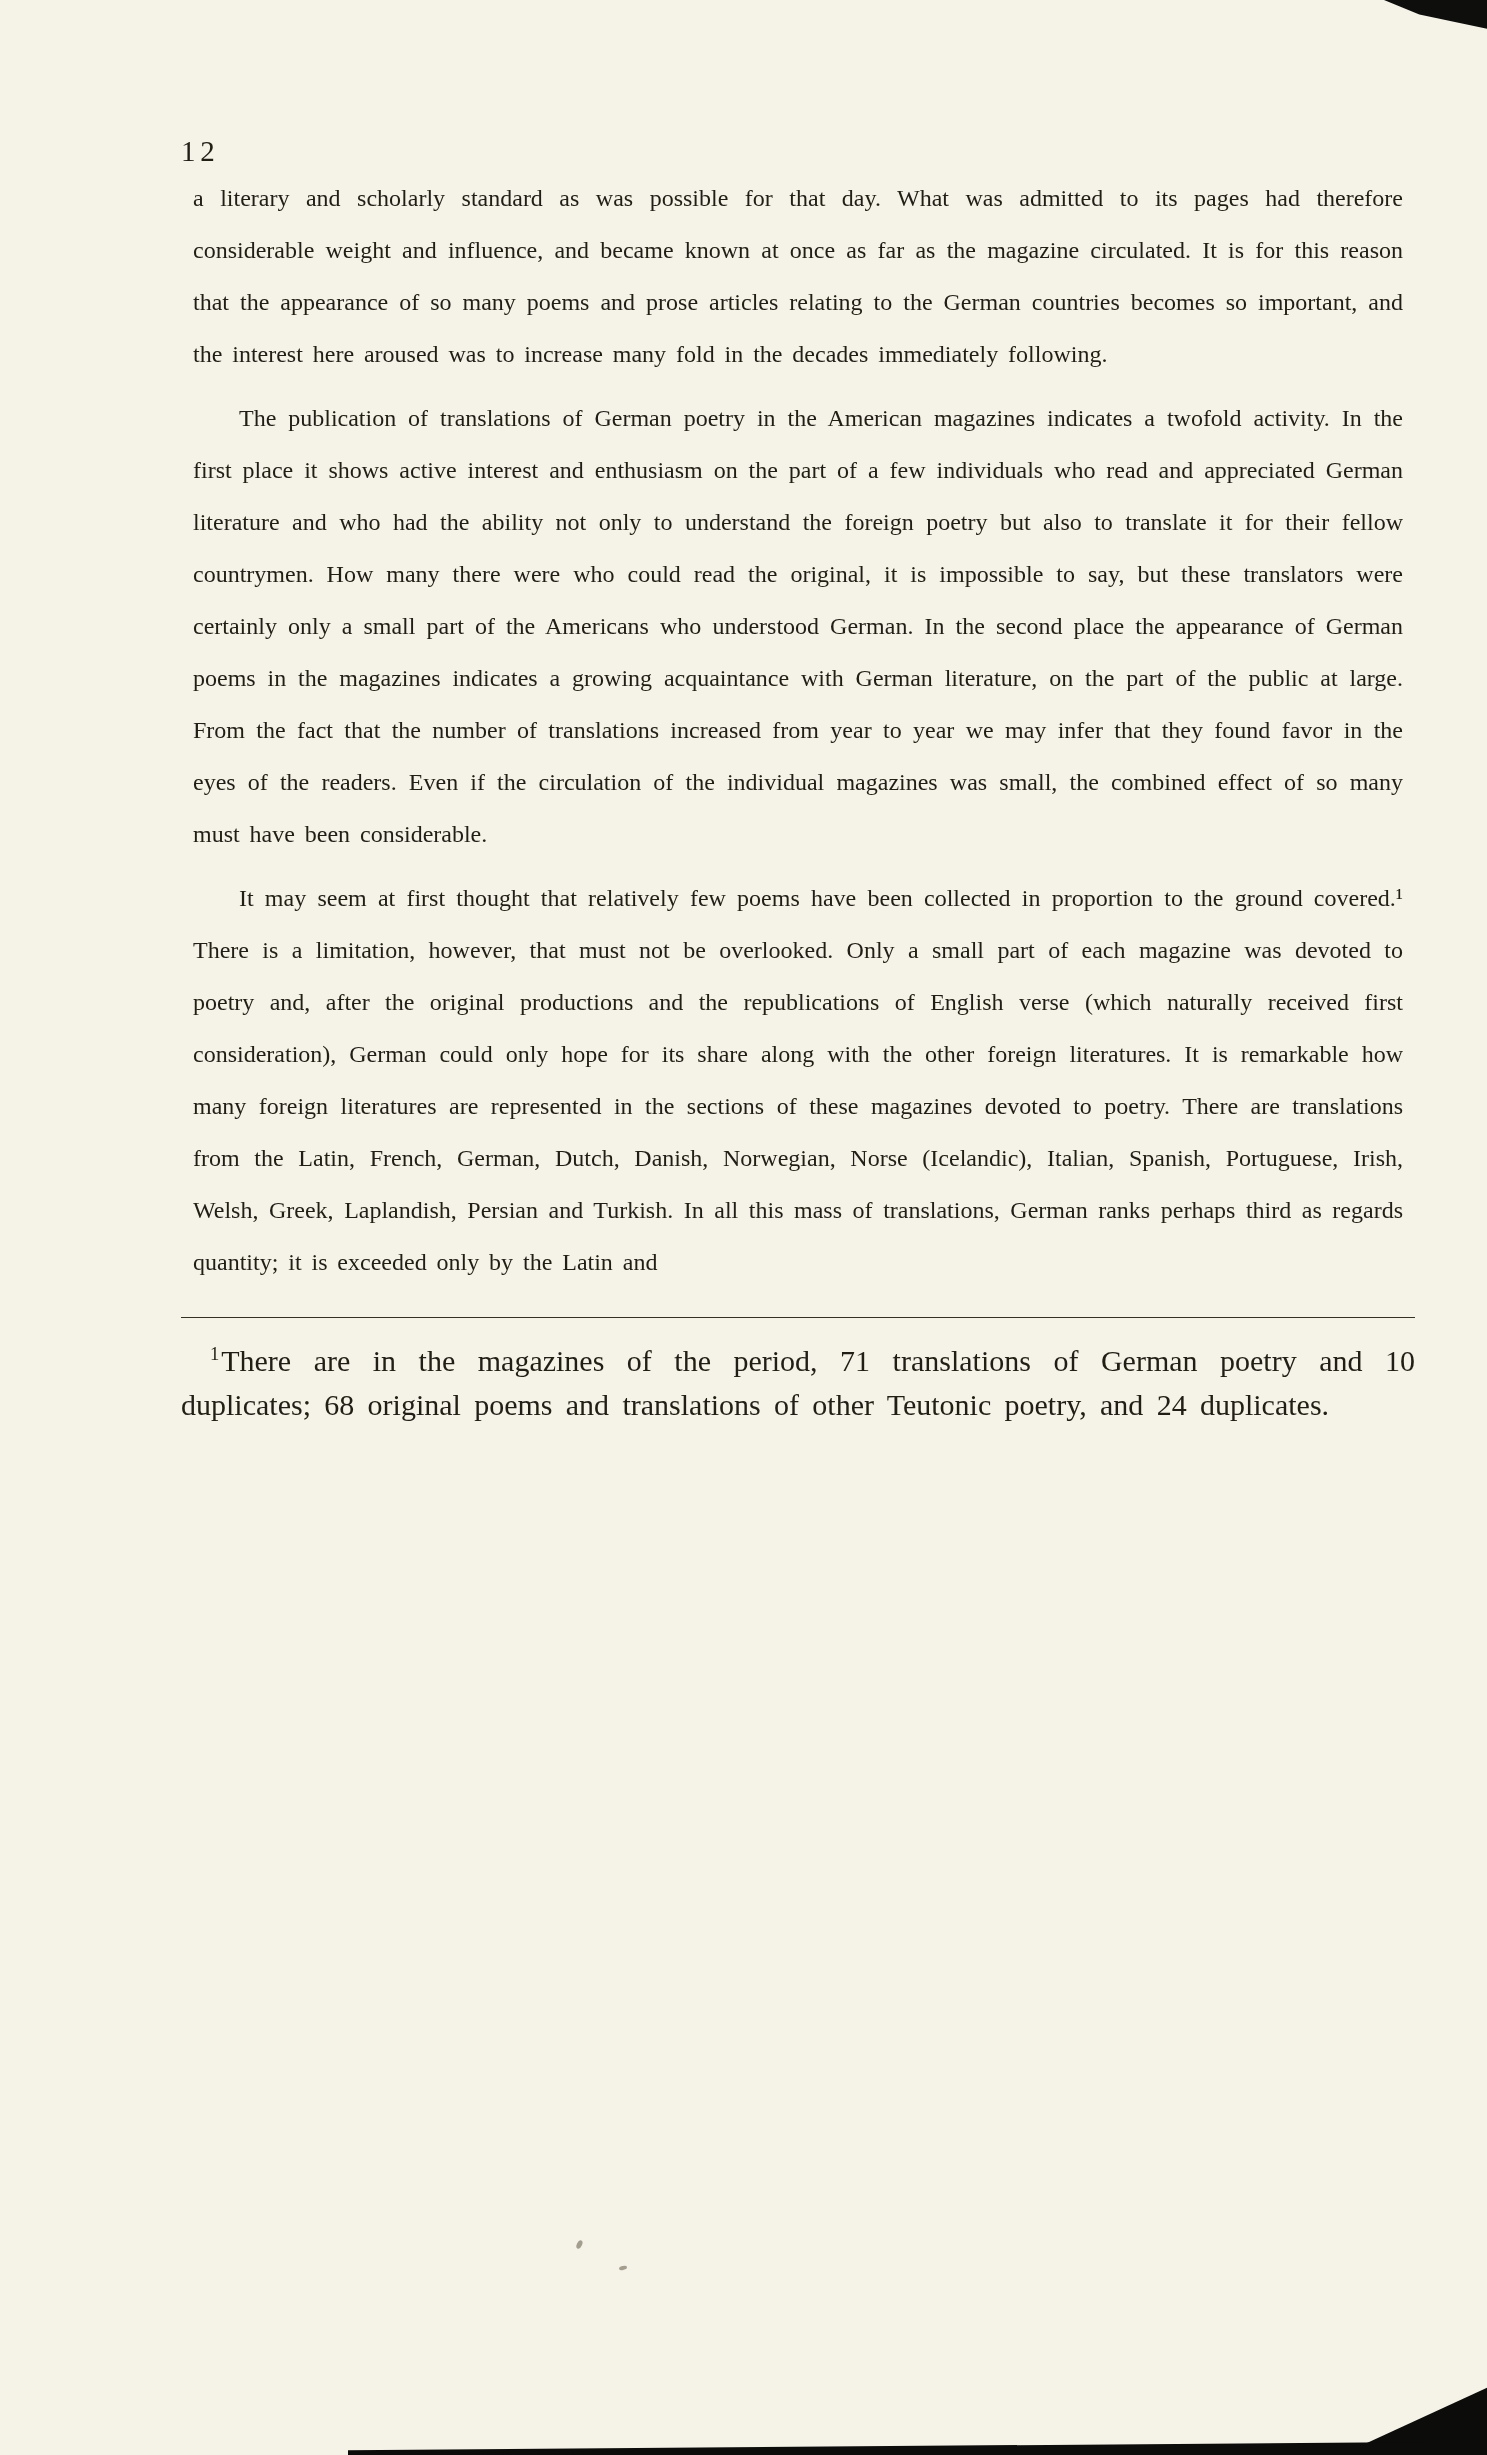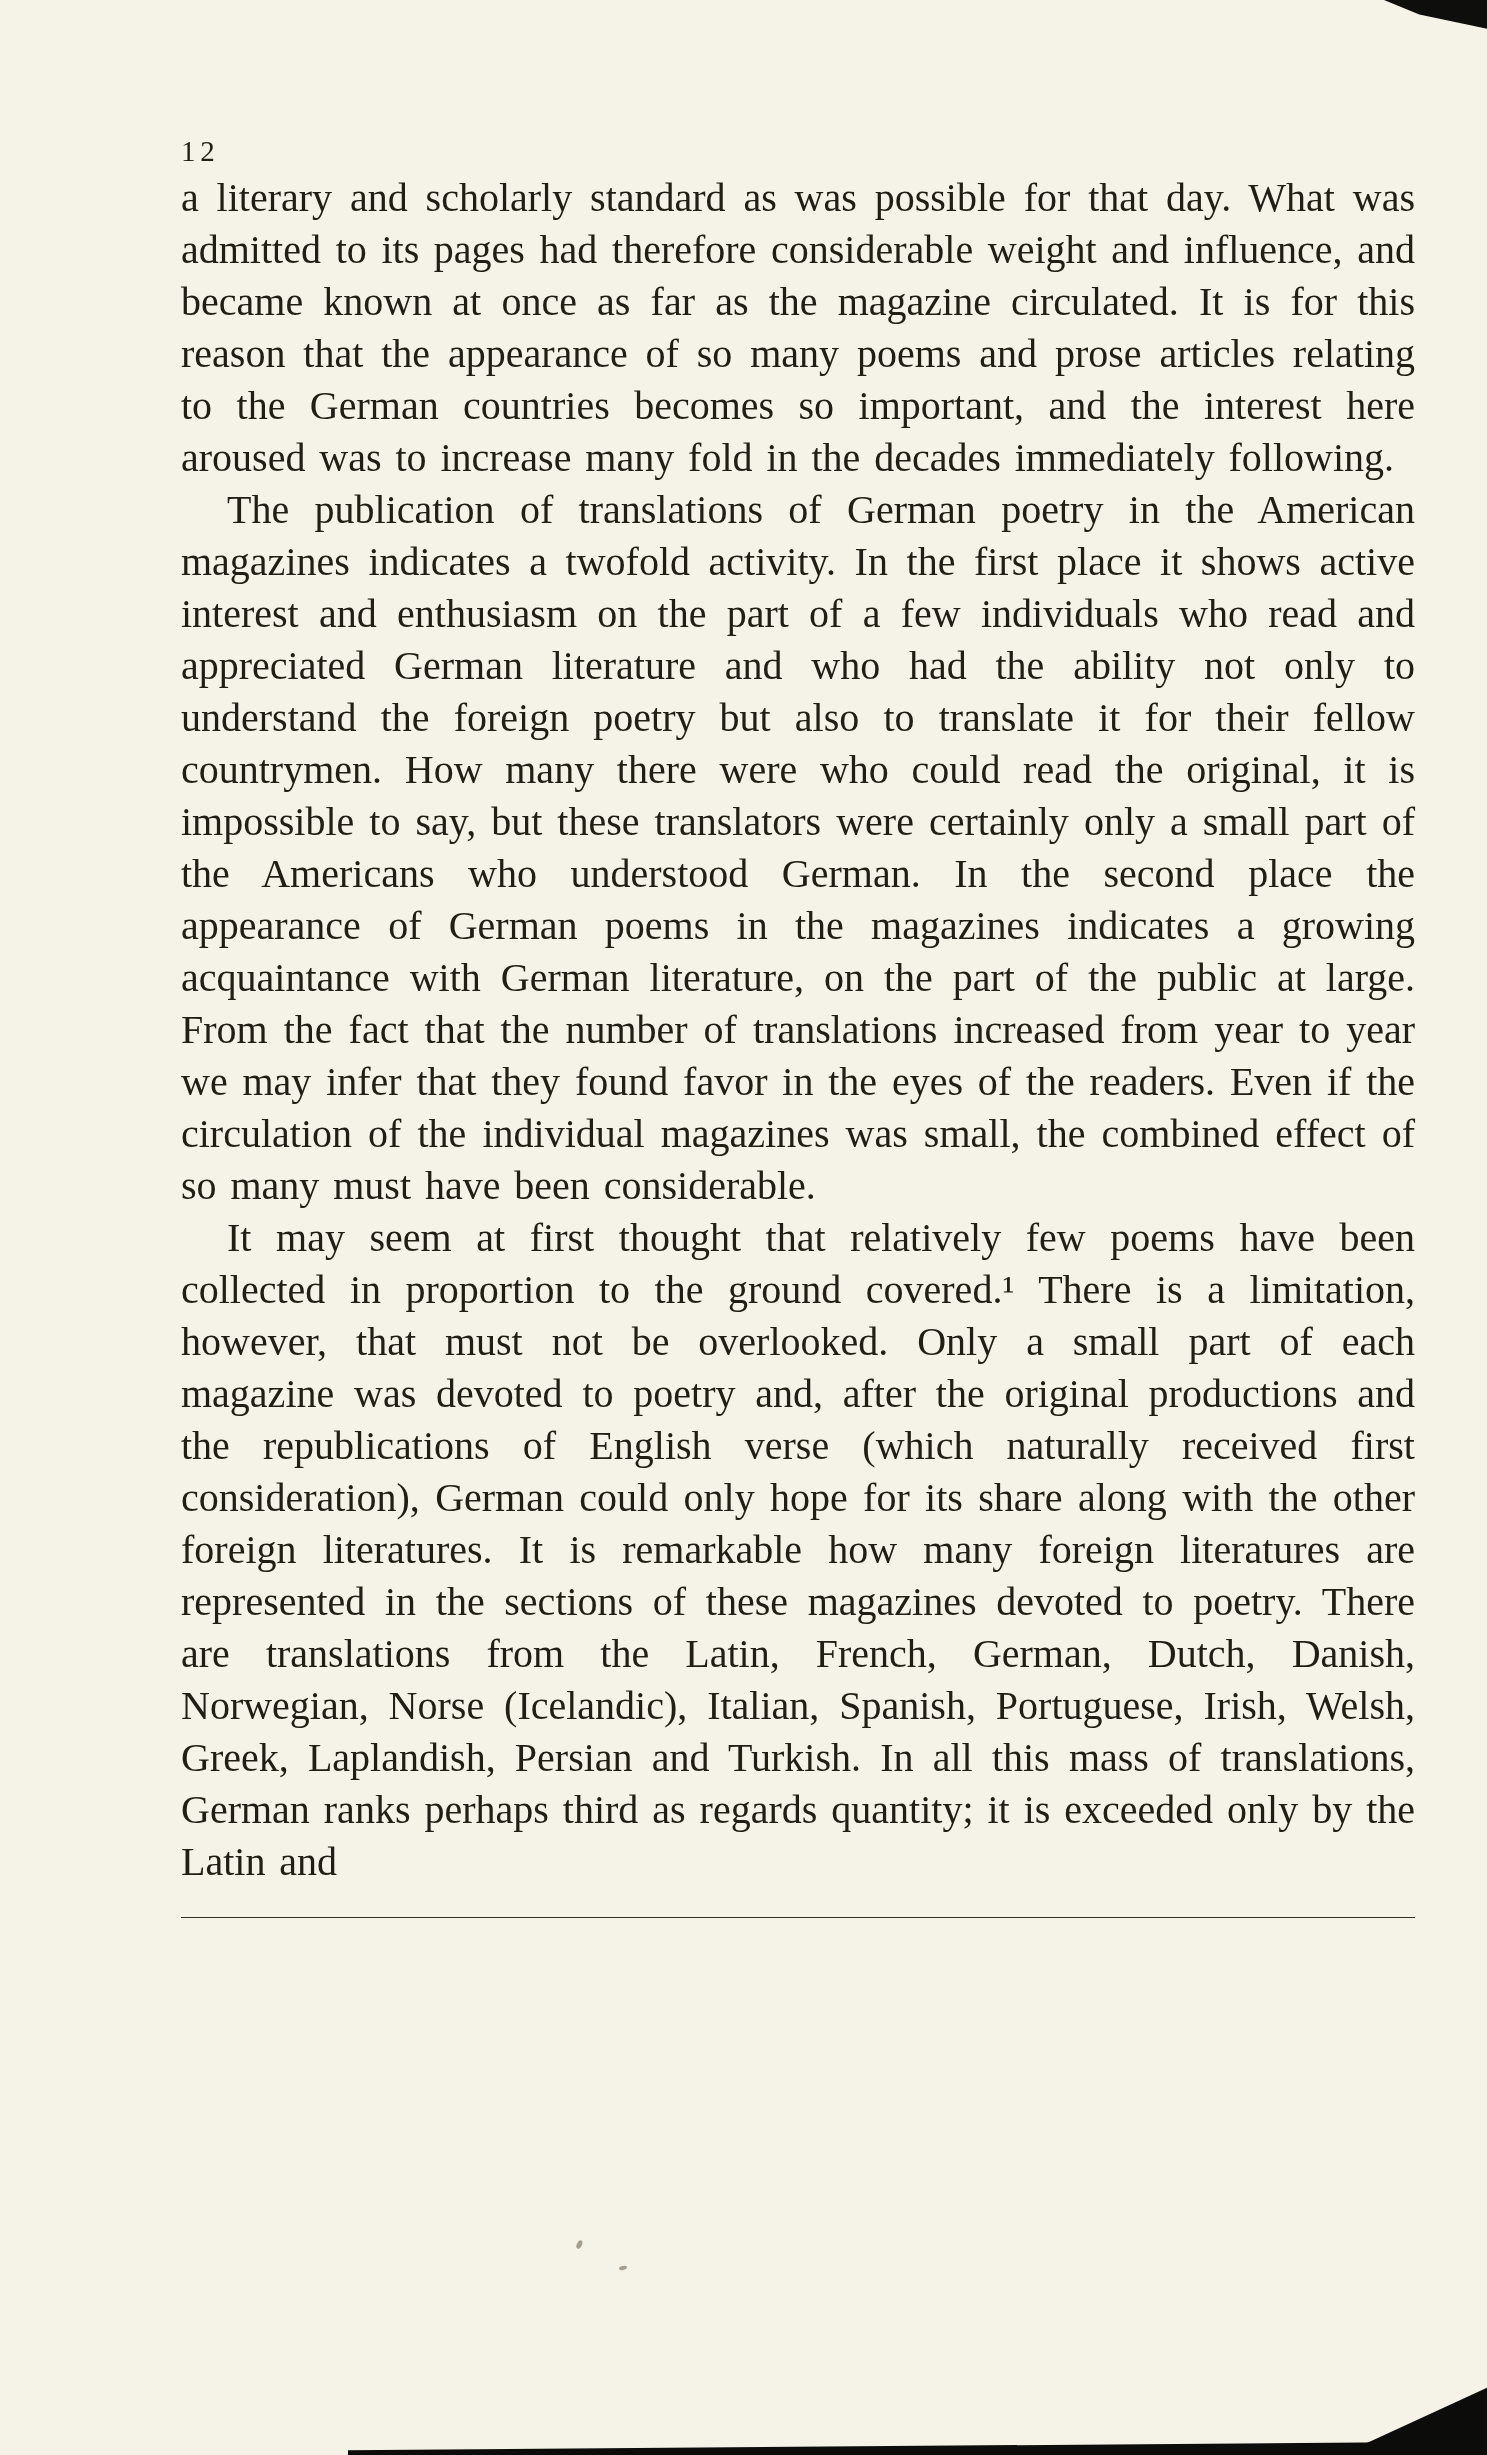--- a/index.html
+++ b/index.html
@@ -33,22 +33,22 @@
     white-space: nowrap;
   }
   .page-number {
     position: absolute;
     left: 0;
     top: 1.9px;
     font-size: 29px;
     letter-spacing: 4.8px;
   }
   .text-block p {
-    margin: 0;
-    font-size: 40px;
+    margin: 12px;
+    font-size: 24px;
     line-height: 52px;
     text-align: justify;
     word-spacing: 3.9px;
   }
   .text-block p.indent {
     text-indent: 46px;
   }
   .footnote-rule {
     margin: 29px 0 21px 0;
     border: 0;
@@ -119,20 +119,21 @@
     </div>
 
     <div class="text-block">
       <p>a literary and scholarly standard as was possible for that day.  What was admitted to its pages had therefore considerable weight and influence, and became known at once as far as the magazine circulated. It is for this reason that the appearance of so many poems and prose articles relating to the German countries becomes so important, and the interest here aroused was to increase many fold in the decades immediately following.</p>
       <p class="indent">The publication of translations of German poetry in the American magazines indicates a twofold activity.  In the first place it shows active interest and enthusiasm on the part of a few individuals who read and appreciated German literature and who had the ability not only to understand the foreign poetry but also to translate it for their fellow countrymen.  How many there were who could read the original, it is impossible to say, but these translators were certainly only a small part of the Americans who understood German.  In the second place the appearance of German poems in the magazines indicates a growing acquaintance with German literature, on the part of the public at large.  From the fact that the number of translations increased from year to year we may infer that they found favor in the eyes of the readers.  Even if the circulation of the individual magazines was small, the combined effect of so many must have been considerable.</p>
       <p class="indent">It may seem at first thought that relatively few poems have been collected in proportion to the ground covered.¹  There is a limitation, however, that must not be overlooked.  Only a small part of each magazine was devoted to poetry and, after the original productions and the republications of English verse (which naturally received first consideration), German could only hope for its share along with the other foreign literatures.  It is remarkable how many foreign literatures are represented in the sections of these magazines devoted to poetry.  There are translations from the Latin, French, German, Dutch, Danish, Norwegian, Norse (Icelandic), Italian, Spanish, Portuguese, Irish, Welsh, Greek, Laplandish, Persian and Turkish.  In all this mass of translations, German ranks perhaps third as regards quantity; it is exceeded only by the Latin and</p>
     </div>
 
     <hr class="footnote-rule">
 
+    <p class="footnote"><sup>1</sup><span>There are in the magazines of the period, 71 translations of German poetry and 10 duplicates; 68 original poems and translations of other Teutonic poetry, and 24 duplicates.</span></p>
 
   </div>
 
   <div class="speck speck-1"></div>
   <div class="speck speck-2"></div>
 
   <div class="artifact-bottom-wedge"></div>
   <div class="artifact-bottom-bar"></div>
 
 </div>

